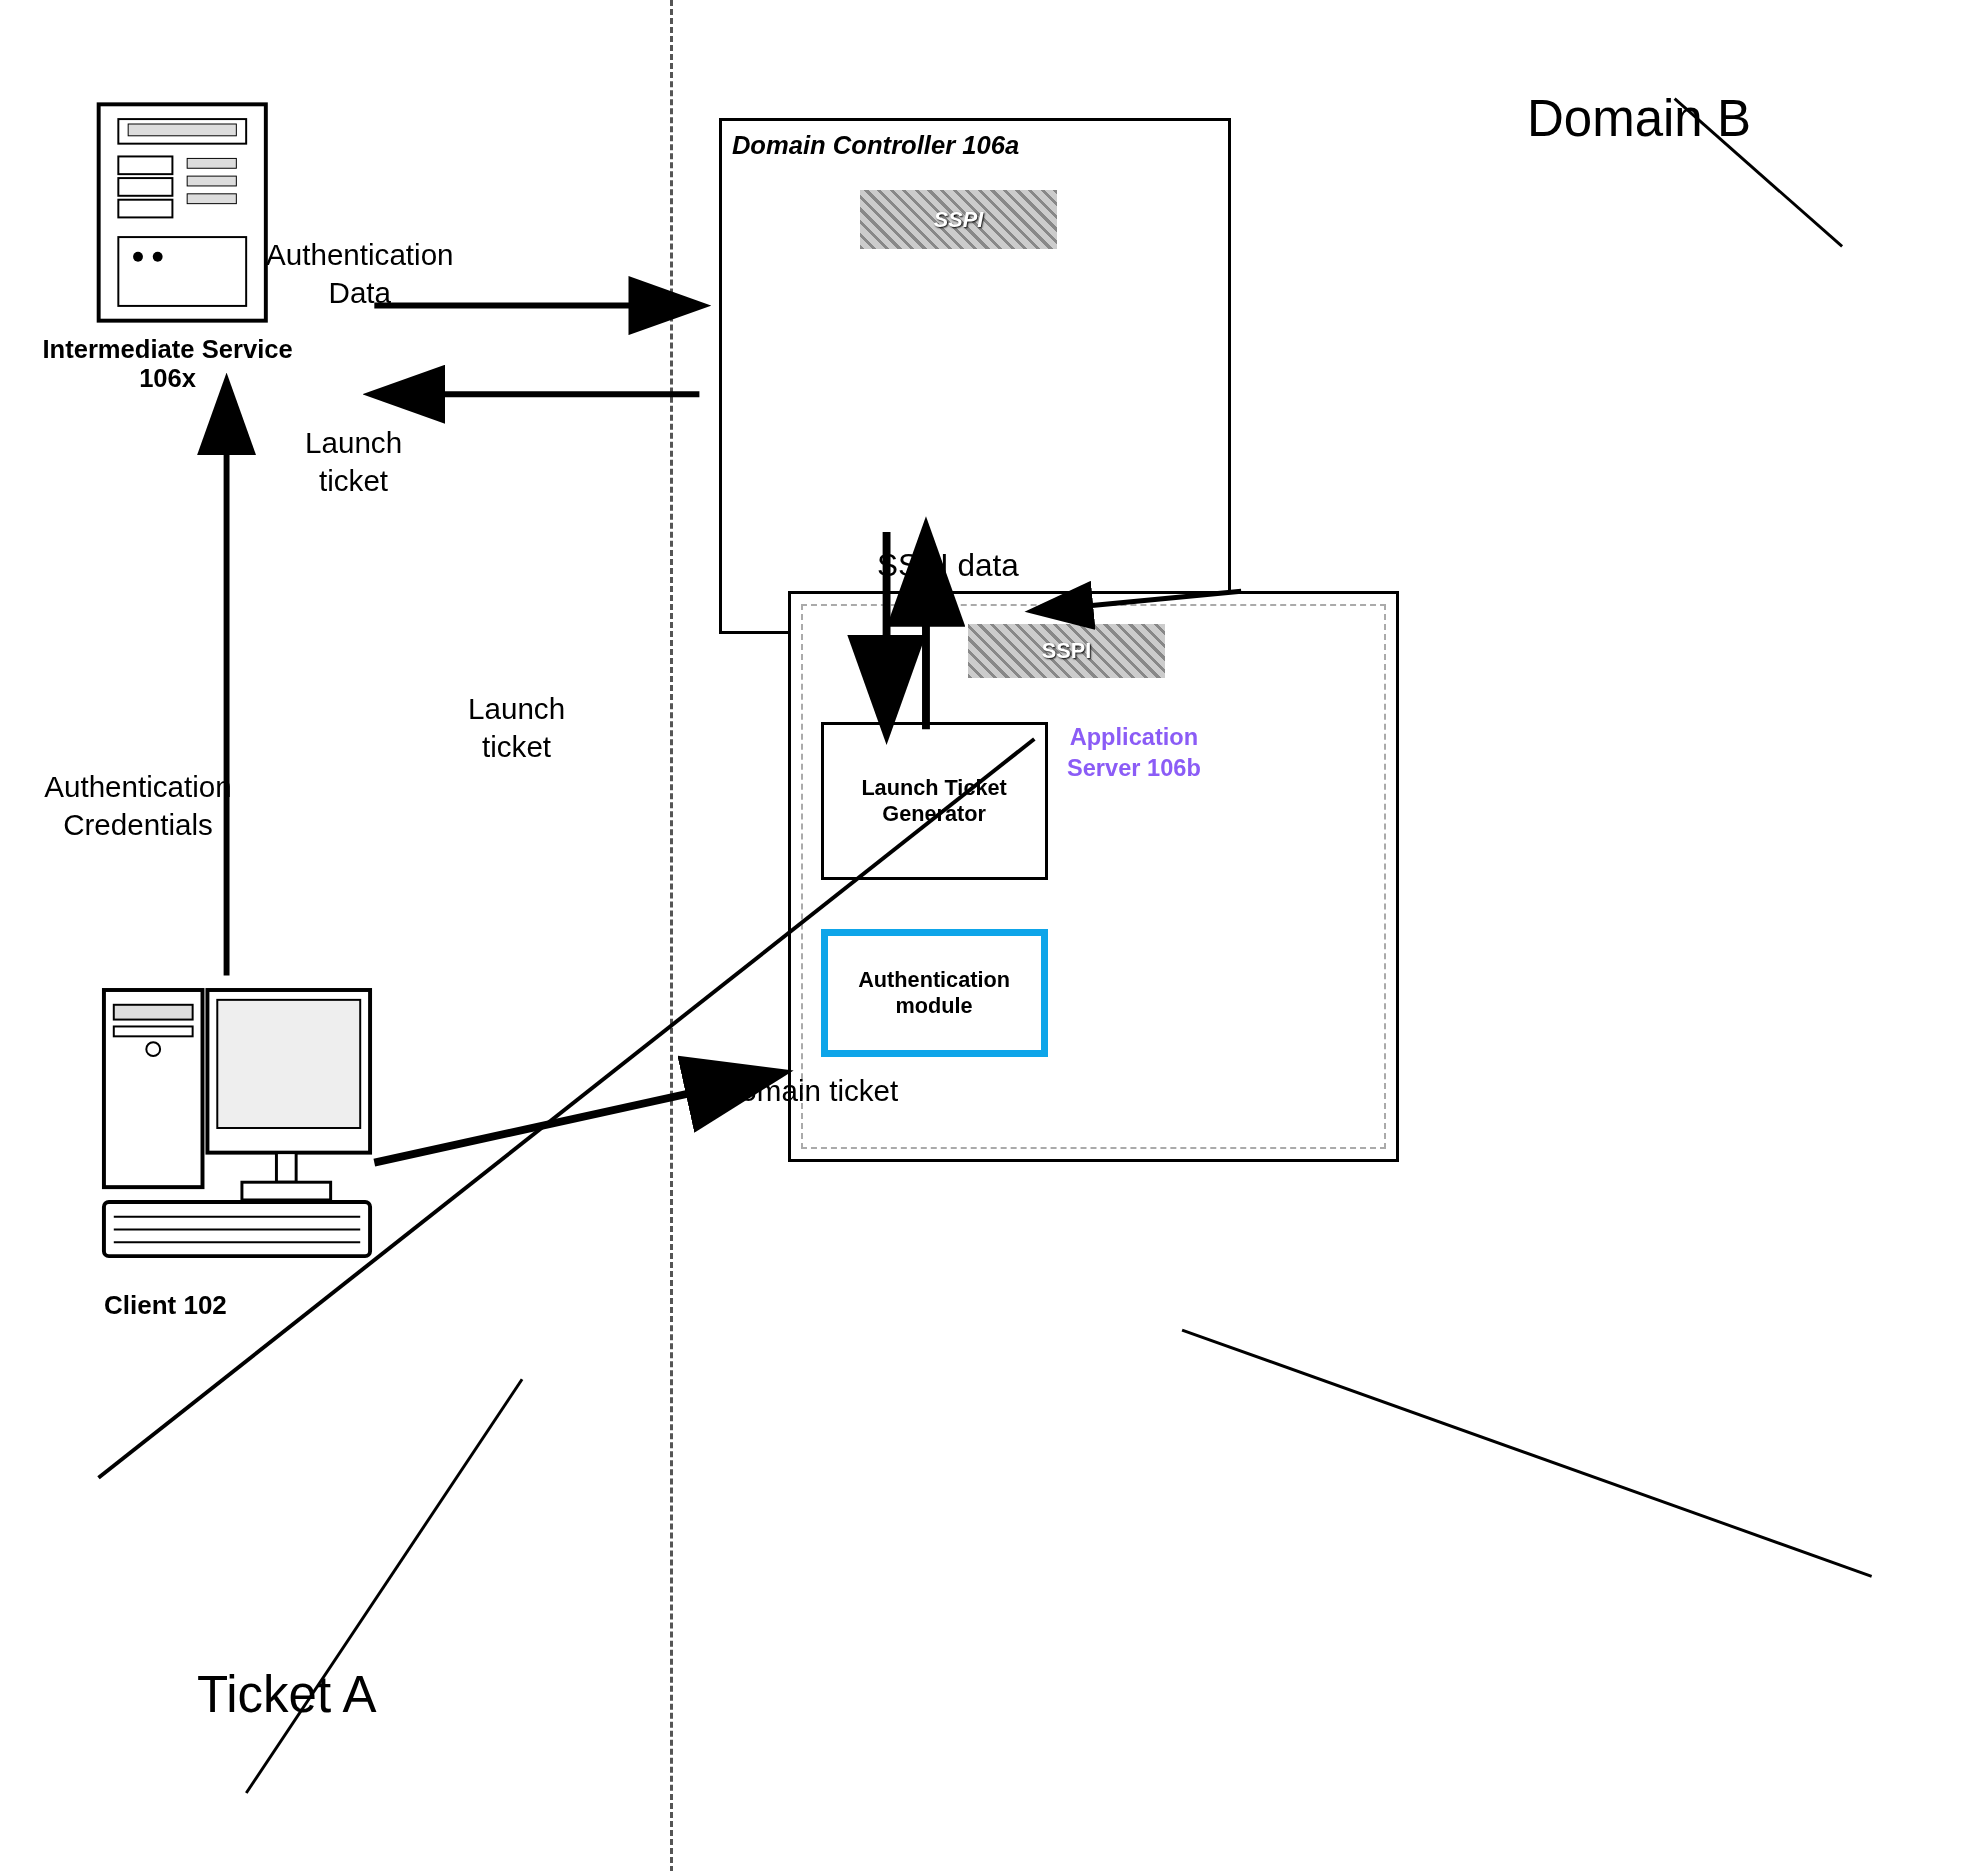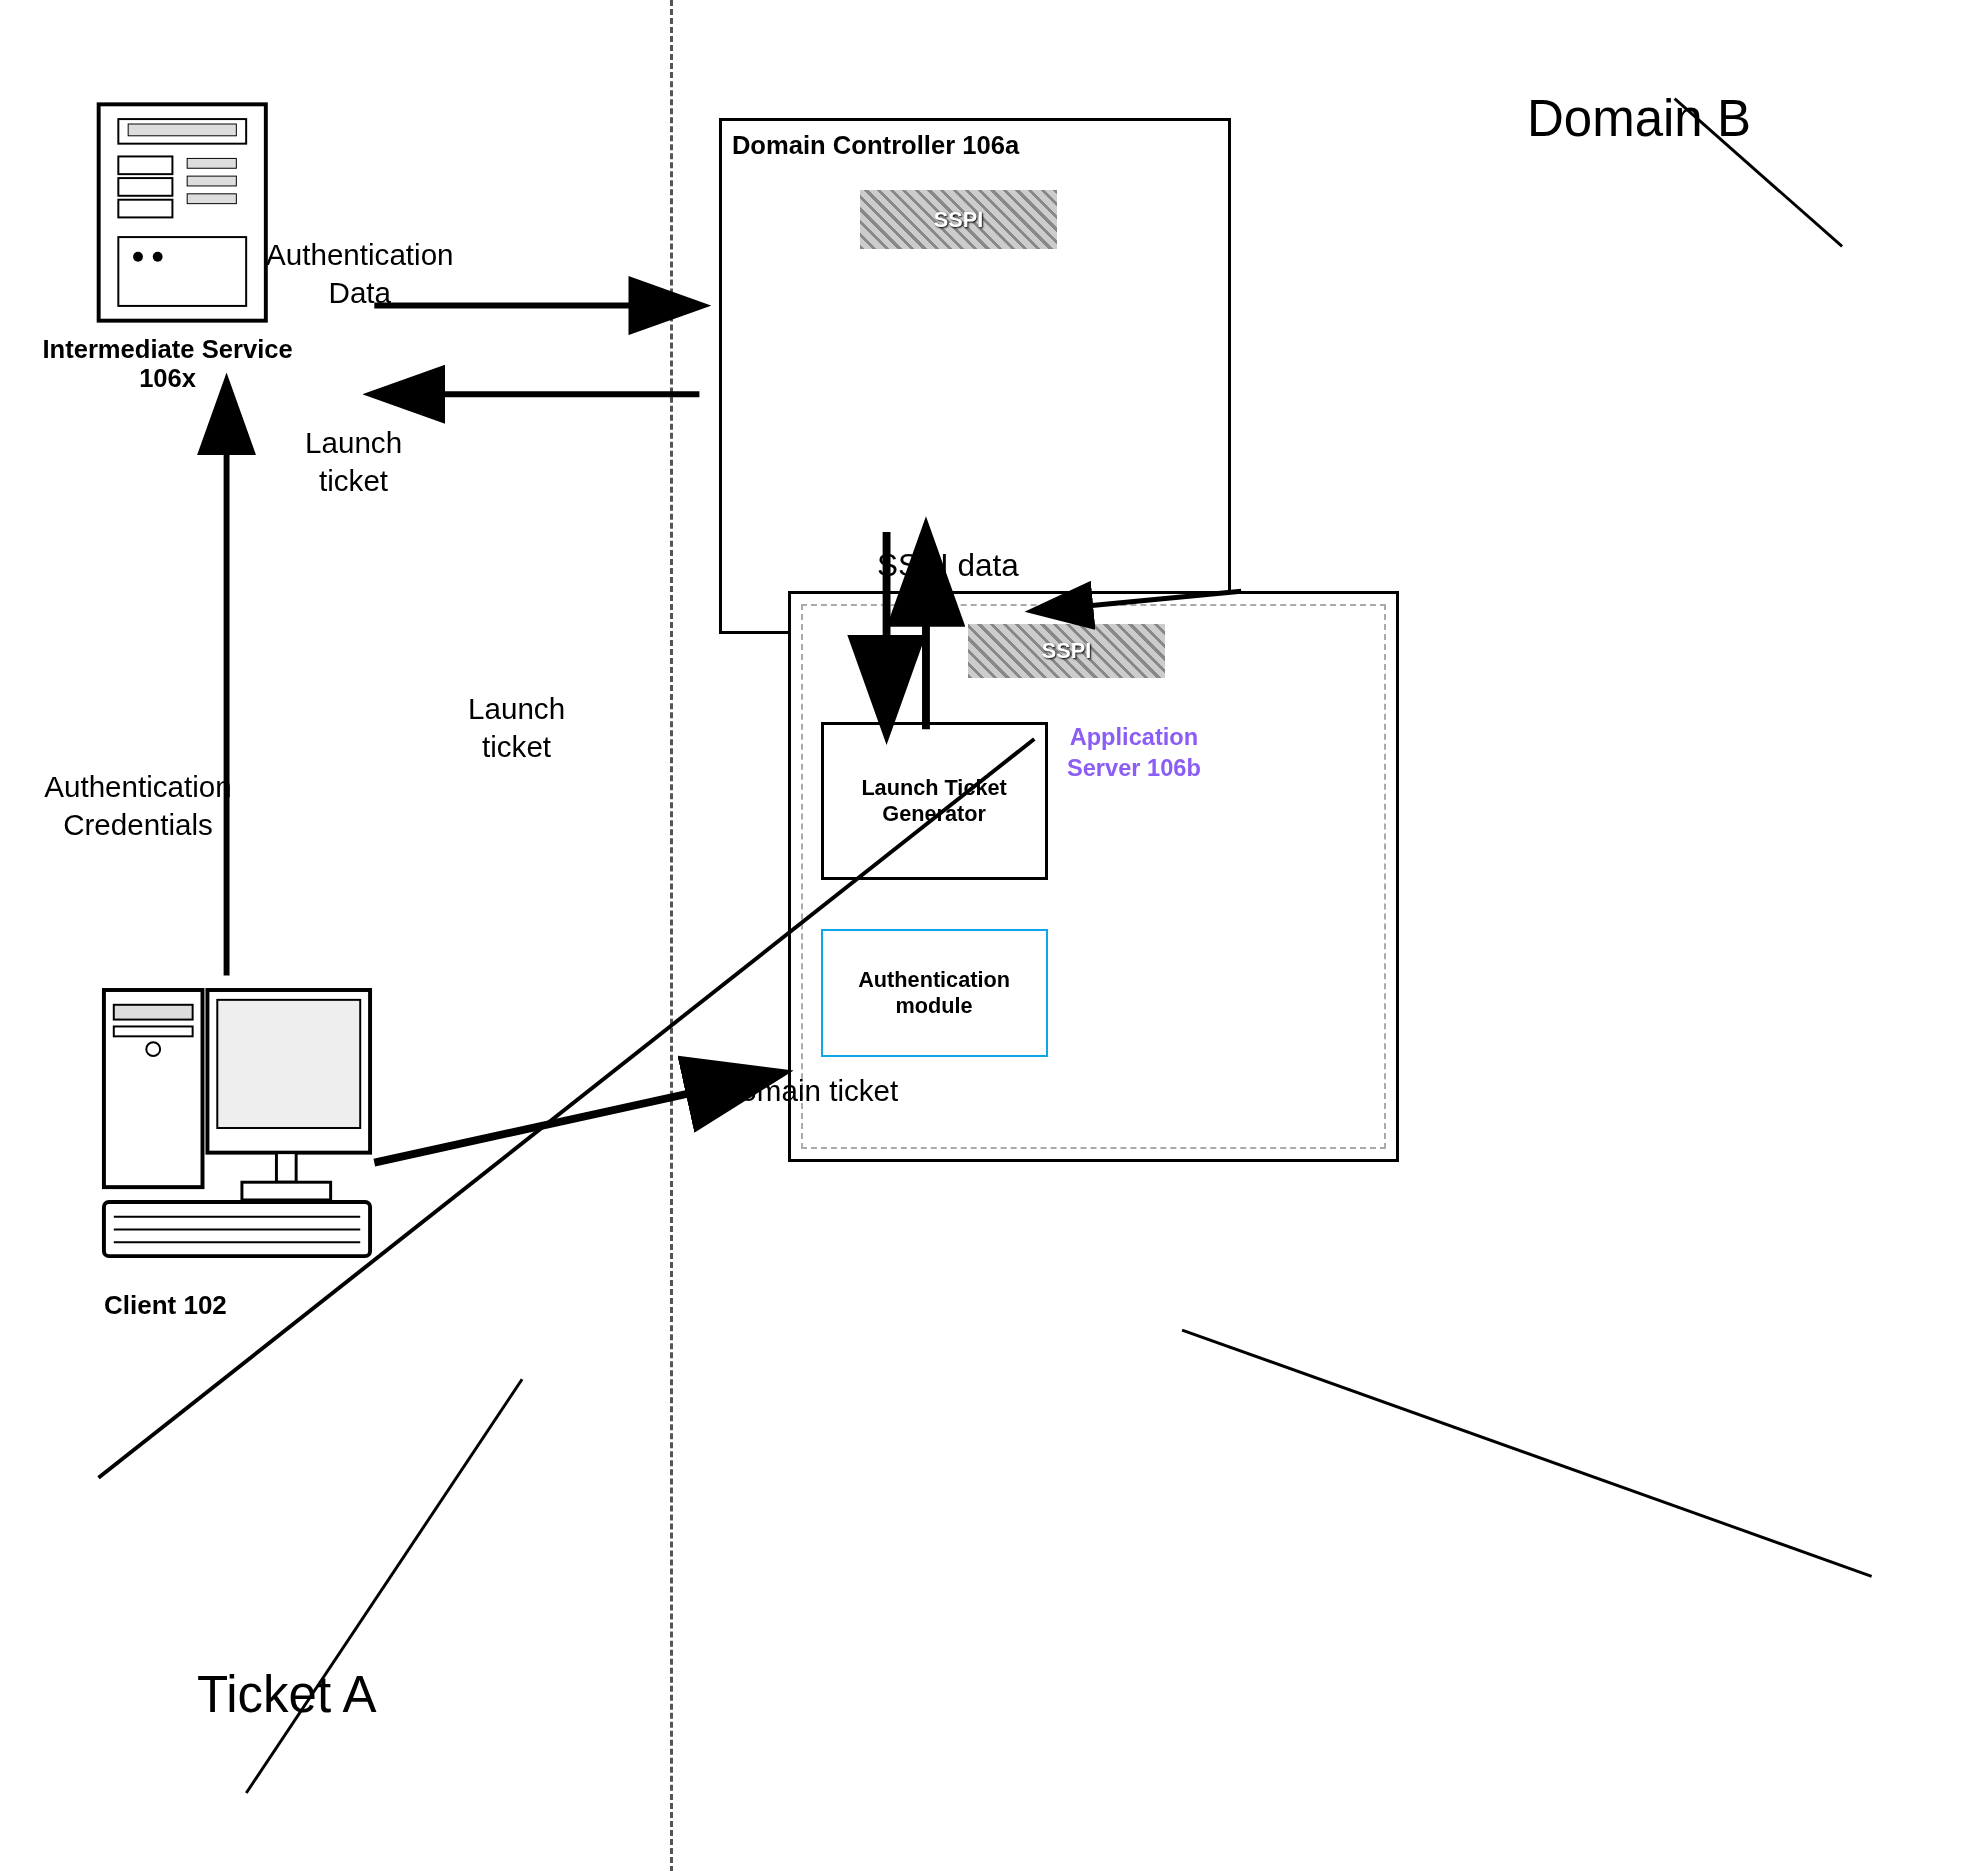--- a/index.html
+++ b/index.html
@@ -46,20 +46,21 @@
     }
     
     .domain-controller-box {
       position: absolute;
       top: 118px;
       left: 719px;
       width: 512px;
       height: 516px;
       border: 3px solid #000;
       background: #fff;
+      font-style: italic;
     }
     .domain-controller-title {
       position: absolute;
       top: 9.9px;
       left: 9.9px;
       font-size: 25.6px;
       font-weight: bold;
       color: #000;
     }
     
@@ -155,21 +156,21 @@
       font-size: 21.7px;
       font-weight: bold;
     }
     
     .auth-module-box {
       position: absolute;
       top: 335px;
       left: 29.6px;
       width: 227px;
       height: 128px;
-      border: 2px solid #0ea5e9;
+      border: 7px solid #0ea5e9;
       background: #fff;
       display: flex;
       align-items: center;
       justify-content: center;
       text-align: center;
       font-size: 21.7px;
       font-weight: bold;
     }
     
     .app-server-title {

